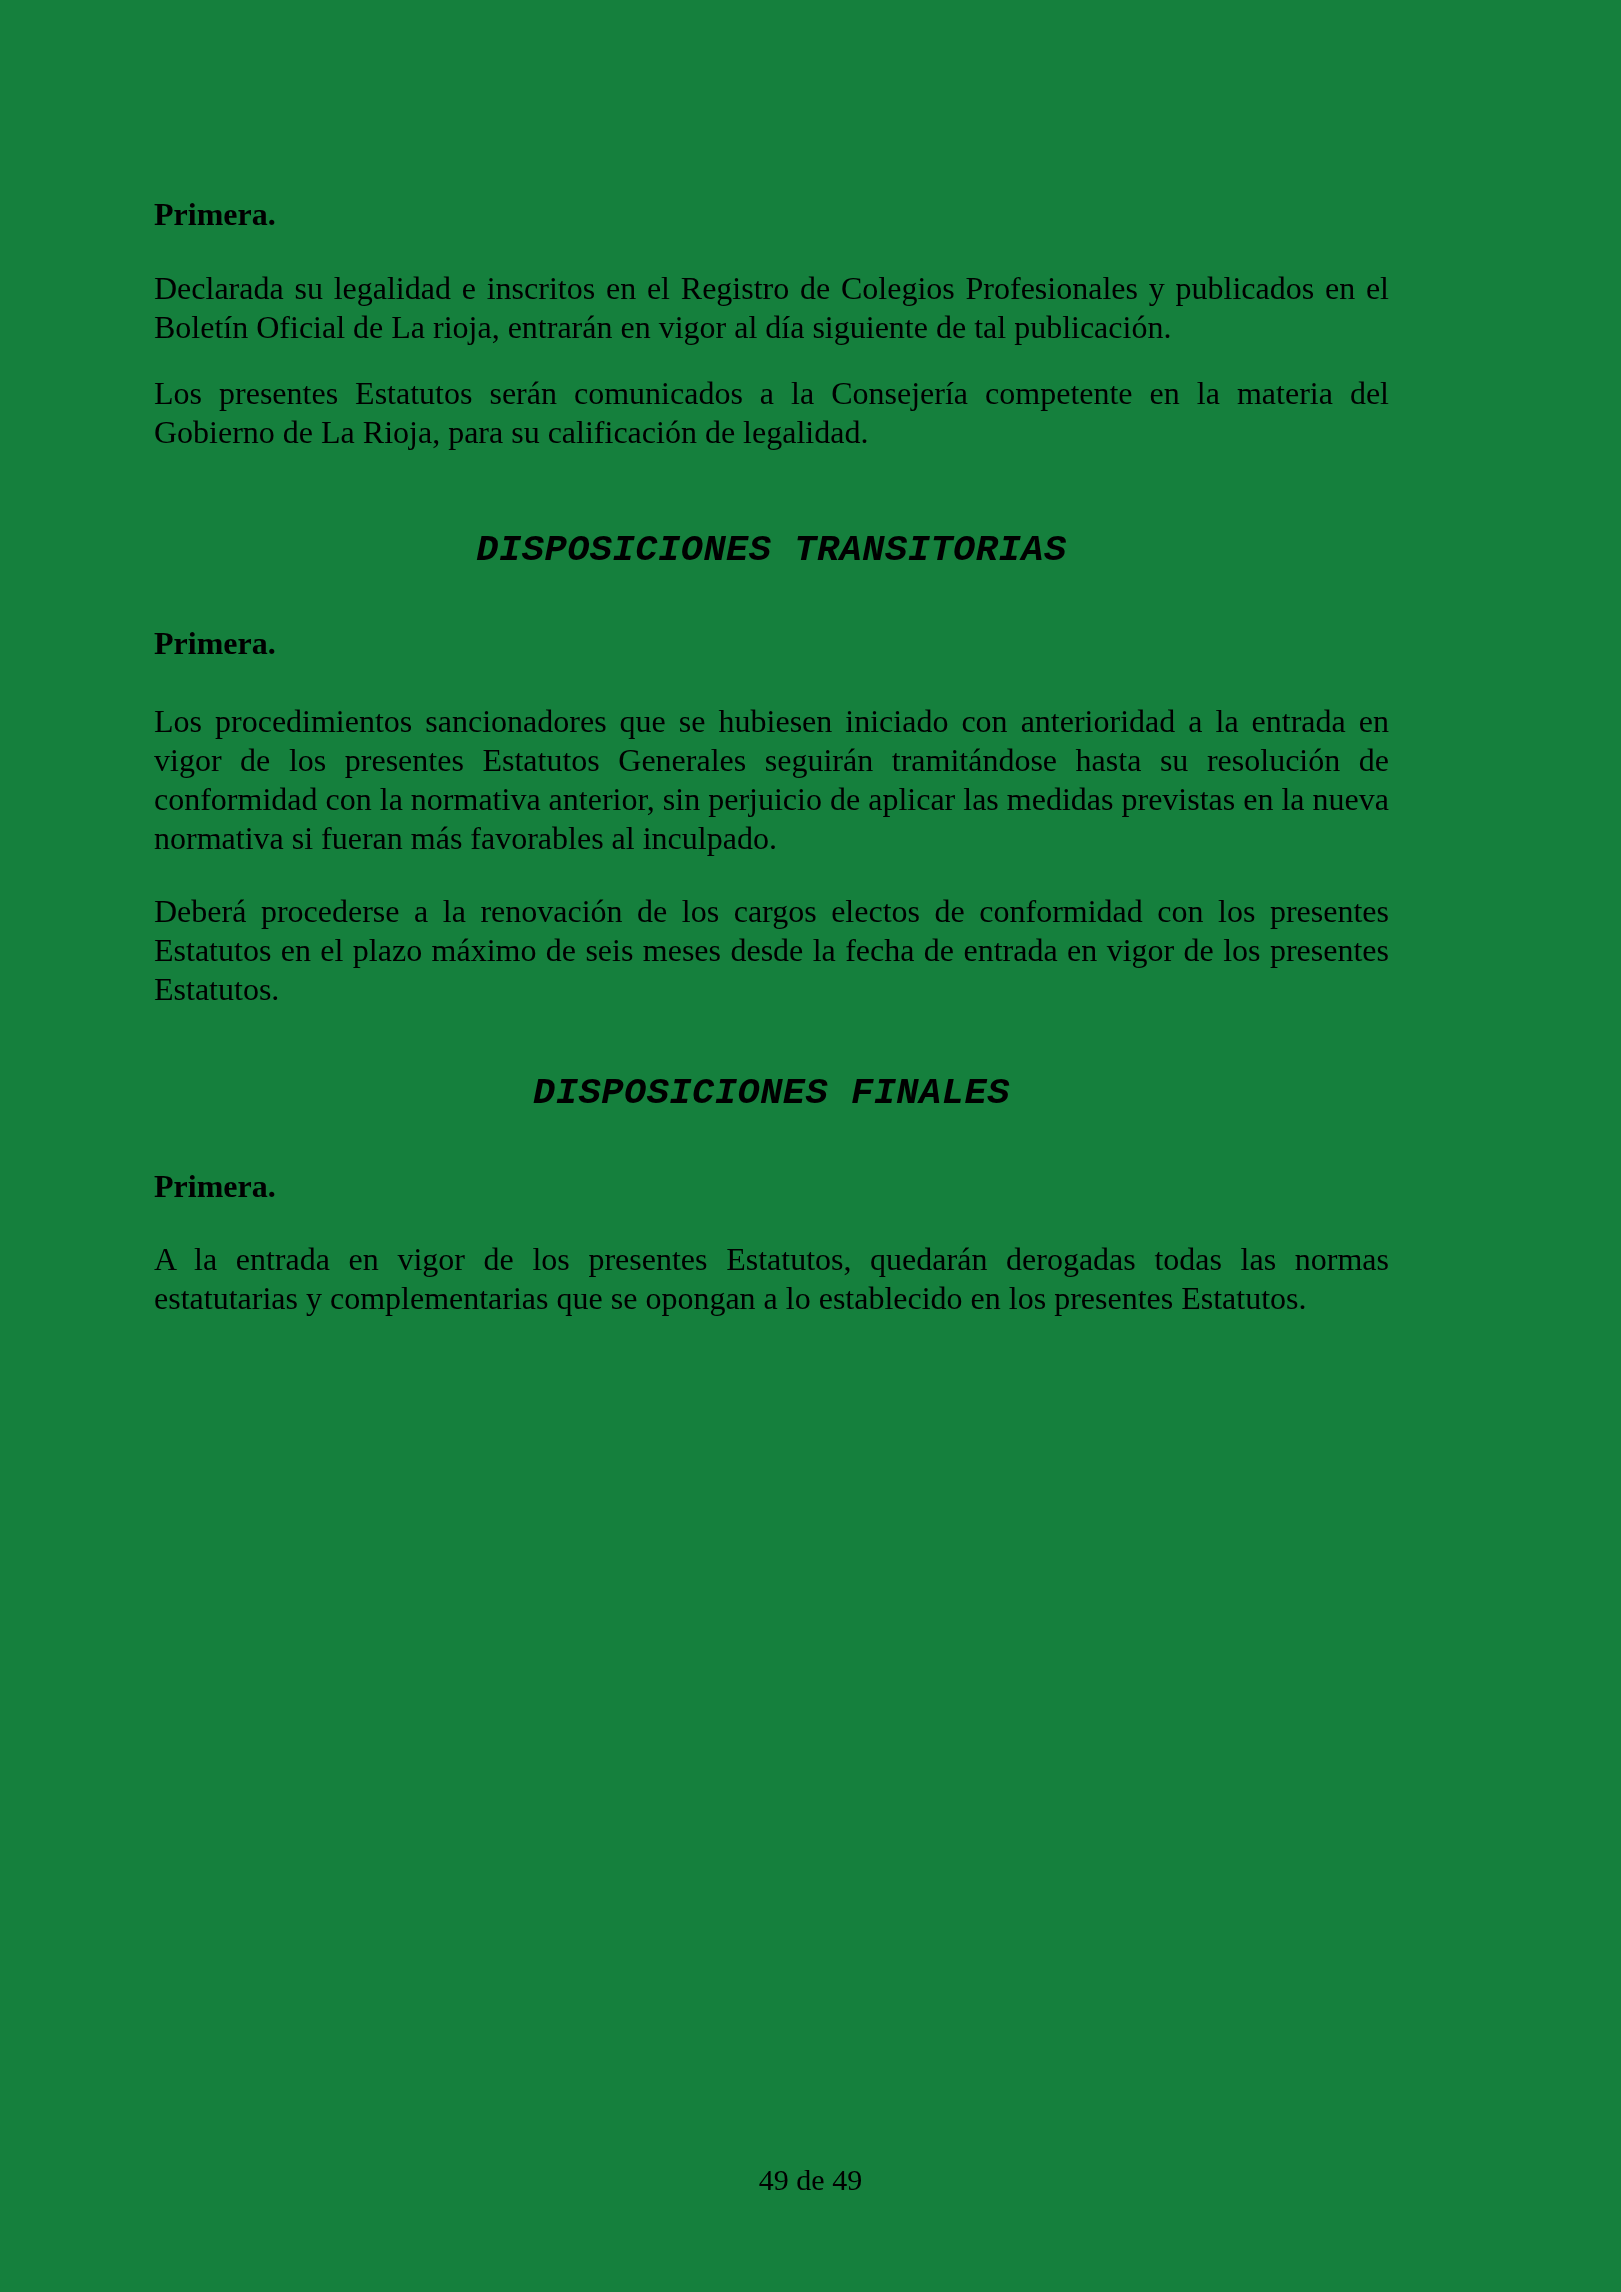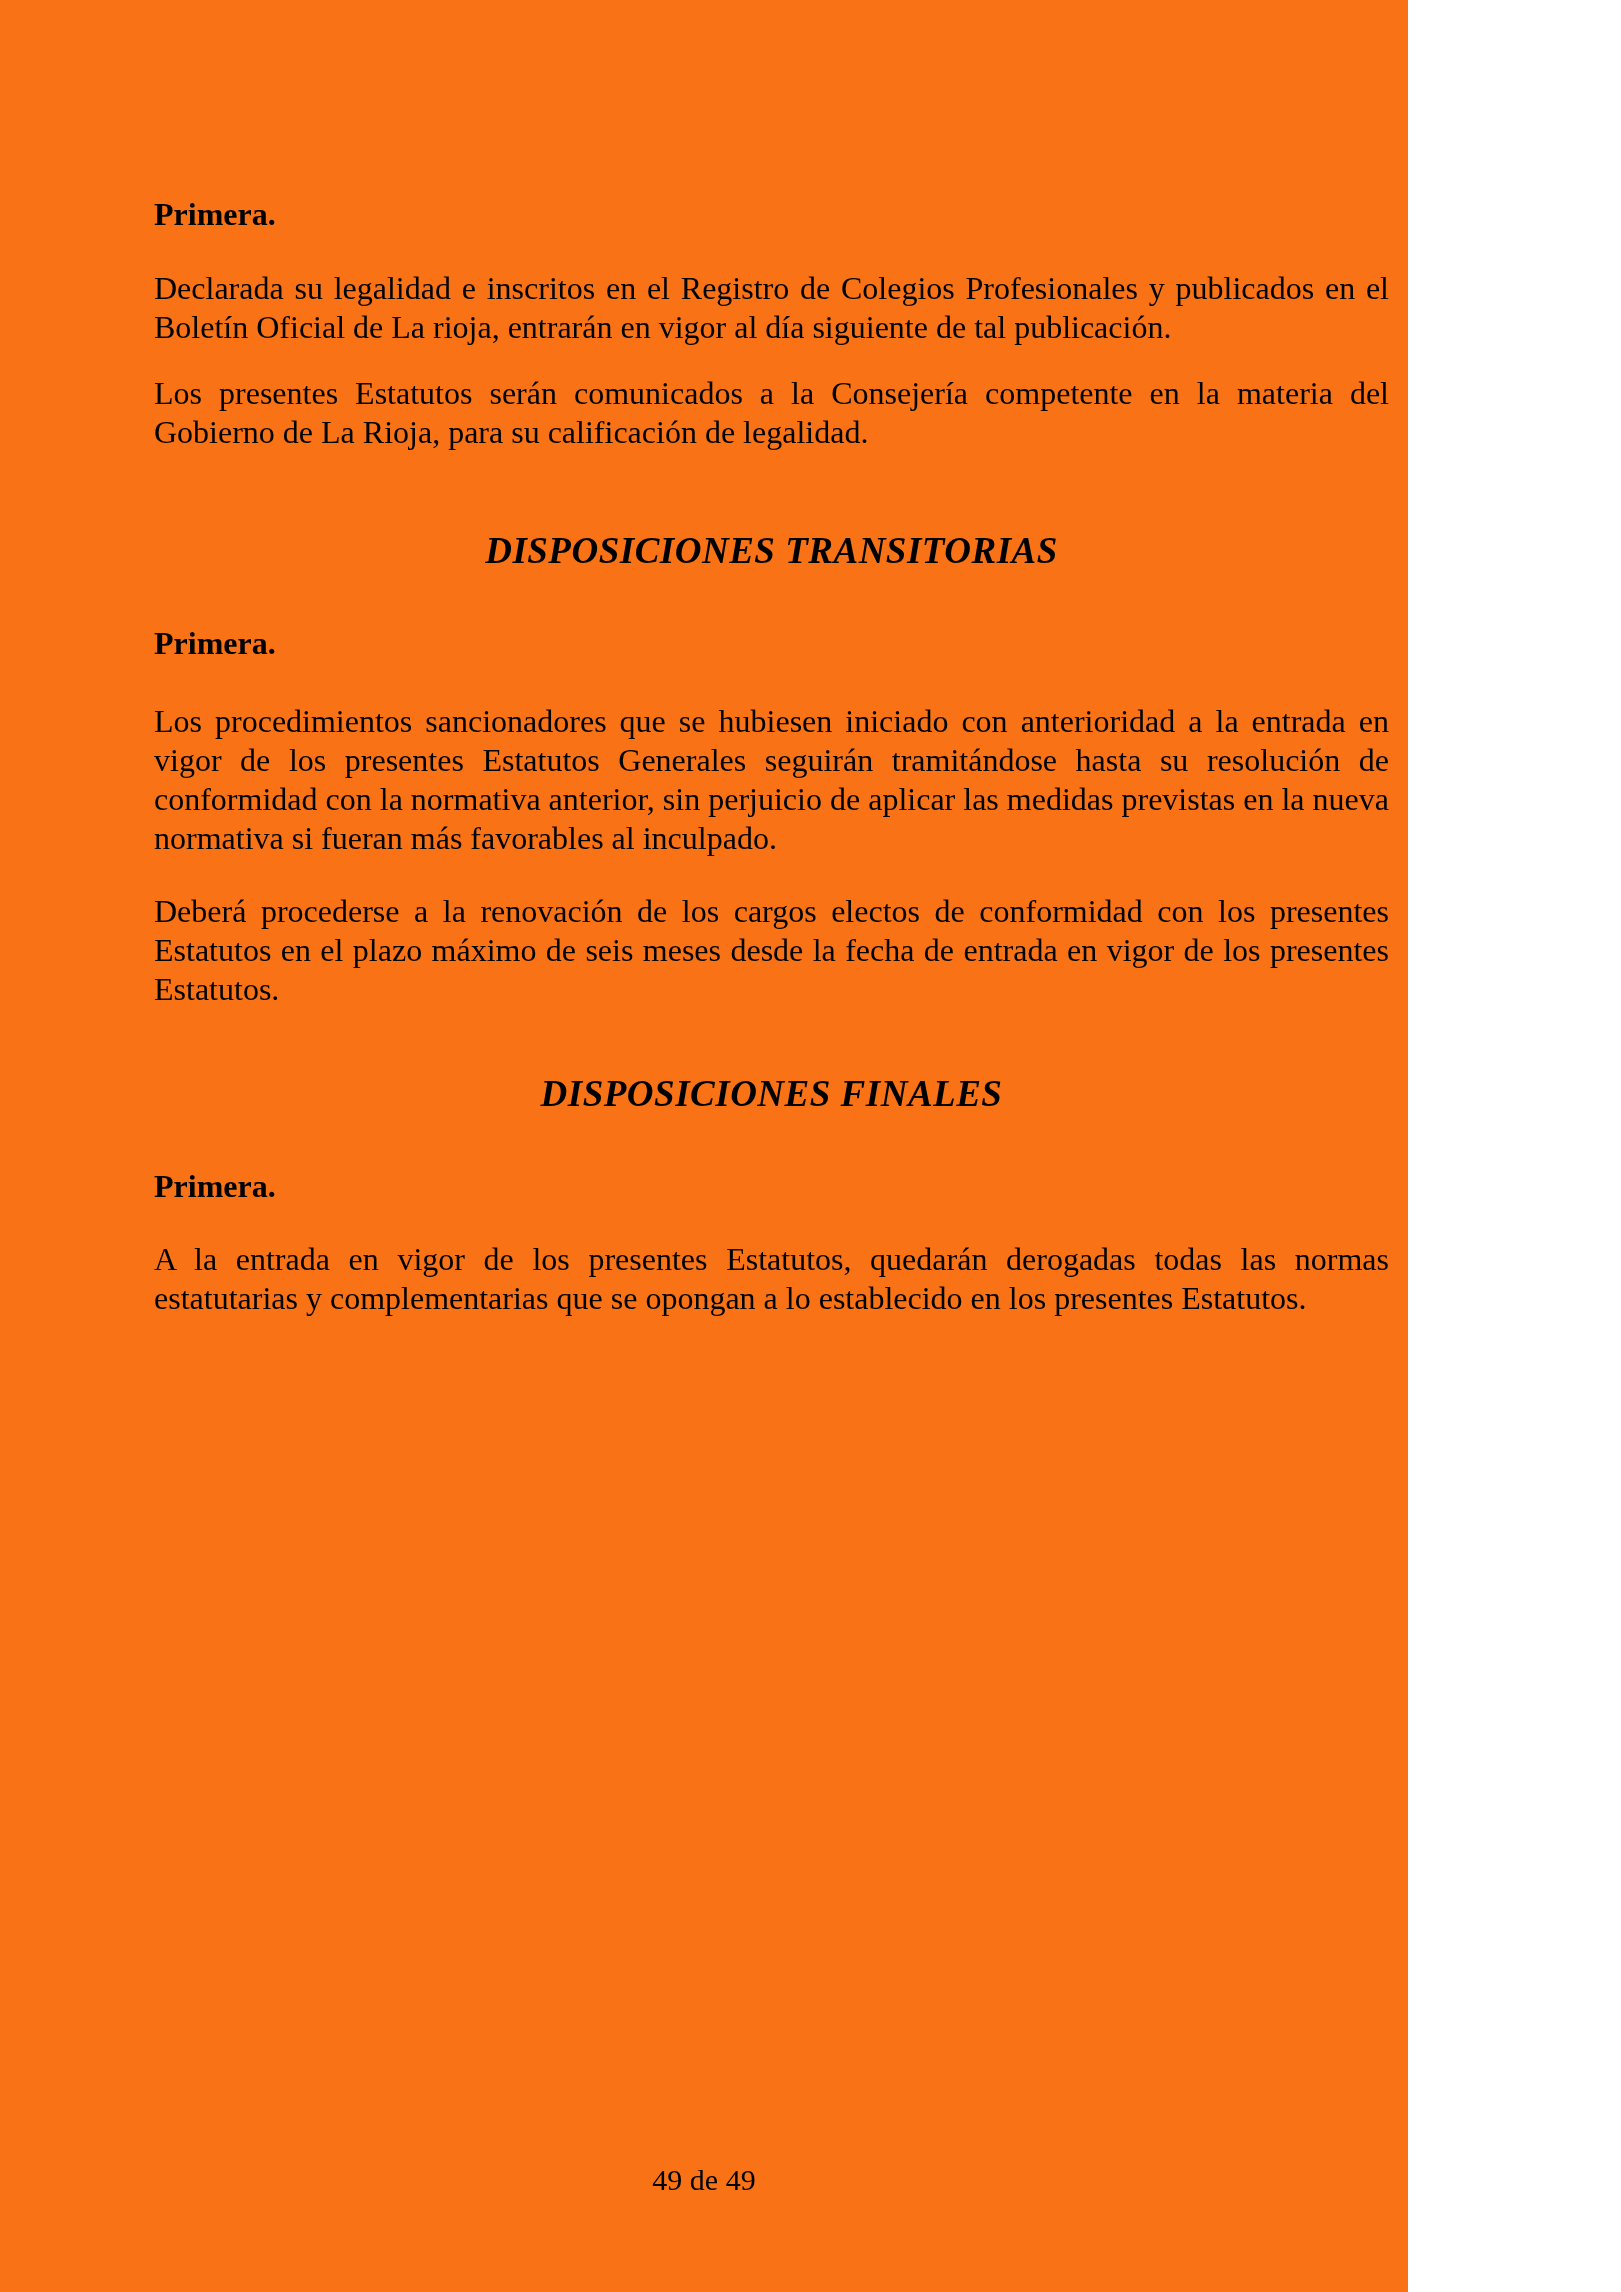--- a/index.html
+++ b/index.html
@@ -2,23 +2,23 @@
 <html lang="es"><head>
 <meta charset="utf-8">
 <style>
   html, body {
     margin: 0;
     padding: 0;
     background: #ffffff;
   }
   .page {
     position: relative;
-    width: 1408px;
+    width: 1621px;
     height: 2293px;
-    background: #f97316;
+    background: #15803d;
     color: #000000;
     font-family: "Liberation Serif", "DejaVu Serif", serif;
     overflow: hidden;
   }
   .content {
     position: absolute;
     left: 154px;
     top: 0;
     width: 1235px;
     display: flex;
@@ -39,20 +39,21 @@
     margin: 0;
   }
   .big-heading {
     font-size: 37px;
     line-height: 49px;
     font-weight: bold;
     font-style: italic;
     text-align: center;
     margin: 0;
     letter-spacing: 0.5px;
+    font-family: Liberation Mono, monospace;
   }
   .mt-sub1    { margin-top: 0; }
   .mt-para1   { margin-top: 27.4px; }
   .mt-para2   { margin-top: 35px; }
   .mt-h1      { margin-top: 74px; }
   .mt-sub2    { margin-top: 49px; }
   .mt-para3   { margin-top: 39px; }
   .mt-sub3    { margin-top: 31px; }
   .mt-para4   { margin-top: 34px; }
   .mt-h2      { margin-top: 60px; }

